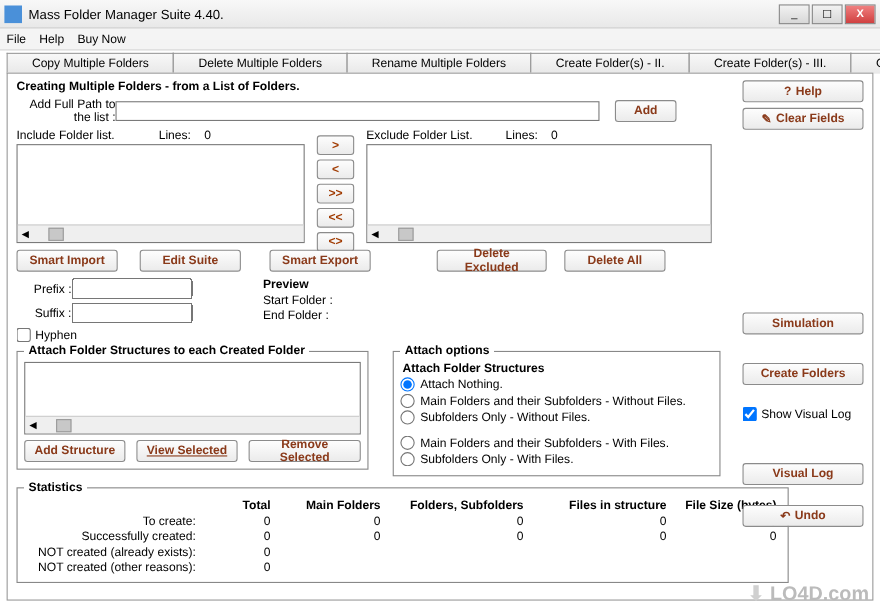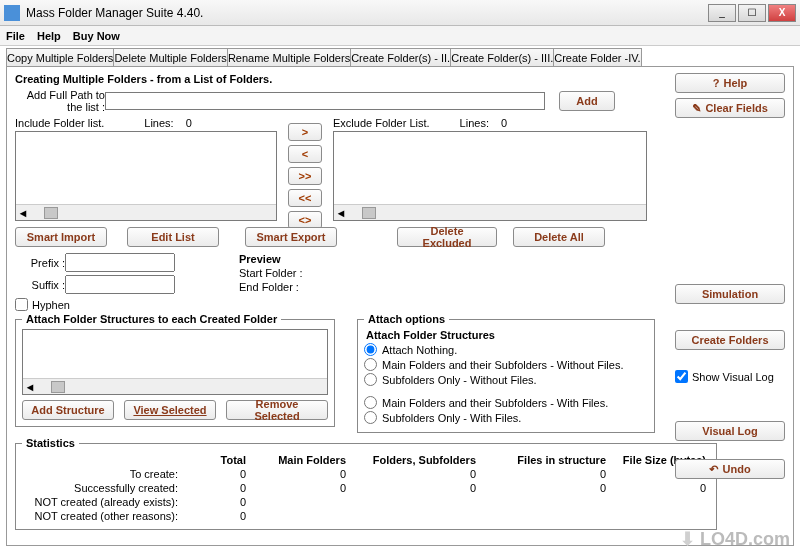--- a/index.html
+++ b/index.html
@@ -4,27 +4,27 @@
 <style>
 * { box-sizing: border-box; margin: 0; padding: 0; }
 body { font-family: Tahoma, Arial, sans-serif; font-size: 11px; background: #fff; overflow: hidden; width: 800px; height: 556px; }
 
 .titlebar { background: linear-gradient(#f8f8f8, #e8e8e8); border-bottom: 1px solid #bbb; height: 26px; display: flex; align-items: center; padding: 0 4px; }
 .titlebar .icon { width: 16px; height: 16px; background: #4a90d9; margin-right: 6px; }
 .titlebar .title { flex: 1; font-size: 12px; }
 .titlebar .win-btn { width: 28px; height: 18px; margin-left: 2px; border: 1px solid #888; background: linear-gradient(#f2f2f2,#d8d8d8); display:flex;align-items:center;justify-content:center; font-size:10px; cursor:pointer;}
 .titlebar .win-close { background: linear-gradient(#f08080,#d04040); color:#fff; font-weight:bold;}
 
-.menubar { height: 20px; display: flex; align-items: center; padding: 0 6px; background:#f4f4f4; border-bottom:1px solid #ccc;font-weight:bold;}
+.menubar { height: 20px; display: flex; align-items: center; padding: 0 6px; background:#f4f4f4; border-bottom:1px solid #ccc;}
 .menubar span { margin-right: 12px; cursor:default;}
 
 .client { position: relative; background:#fff; height: calc(556px - 46px); padding: 2px 6px 6px 6px; }
 
 .tabs { display:flex; }
-.tabs .tab { border:1px solid #999; border-bottom:none; padding:3px 0; background:linear-gradient(#f8f8f8,#e8e8e8); margin-right:-1px; font-size:11px; white-space:nowrap; cursor:pointer;}
+.tabs .tab { border:1px solid #999; border-bottom:none; padding:3px 22px; background:linear-gradient(#f8f8f8,#e8e8e8); margin-right:-1px; font-size:11px; white-space:nowrap; cursor:pointer;}
 .tabs .tab.active { background:#fff; font-weight:normal; position:relative; z-index:2; border-bottom:1px solid #fff;}
 
 .tabpage { border:1px solid #999; margin-top:-1px; padding:6px 8px 4px 8px; background:#fff; height: calc(100% - 22px); position:relative;}
 
 .row { display:flex; align-items:center; }
 .lbl { text-align:right; }
 
 input[type="text"].field { border:1px solid #7a7a7a; height:18px; padding:1px 3px; font-size:11px; background:#fff;}
 .btn { background:linear-gradient(#fdfdfd,#ebebeb); border:1px solid #8b8b8b; border-radius:3px; padding:2px 8px; height:20px; font-size:11px; font-weight:bold; color:#8a3a1a; cursor:pointer; display:inline-flex; align-items:center; justify-content:center;}
 .btn .ic { margin-right:4px; }
@@ -154,21 +154,21 @@
         <div class="hscroll">
             <span style="width:14px;text-align:center;">◄</span>
             <div class="thumb"></div>
           </div>
       </div>
     </div>
 
     <div class="row" style="width:632px; margin-top:6px; gap:0;">
       <button class="btn" style="width:92px;">Smart Import</button>
       <div style="width:20px"></div>
-      <button class="btn" style="width:92px;">Edit List</button>
+      <button class="btn" style="width:92px;">Edit Suite</button>
       <div style="width:26px"></div>
       <button class="btn" style="width:92px;">Smart Export</button>
       <div style="width:60px"></div>
       <button class="btn" style="width:100px;">Delete Excluded</button>
       <div style="width:16px"></div>
       <button class="btn" style="width:92px;">Delete All</button>
     </div>
 
     <div class="row" style="width:632px; margin-top:6px; align-items:flex-start;">
       <div style="width:200px;">

